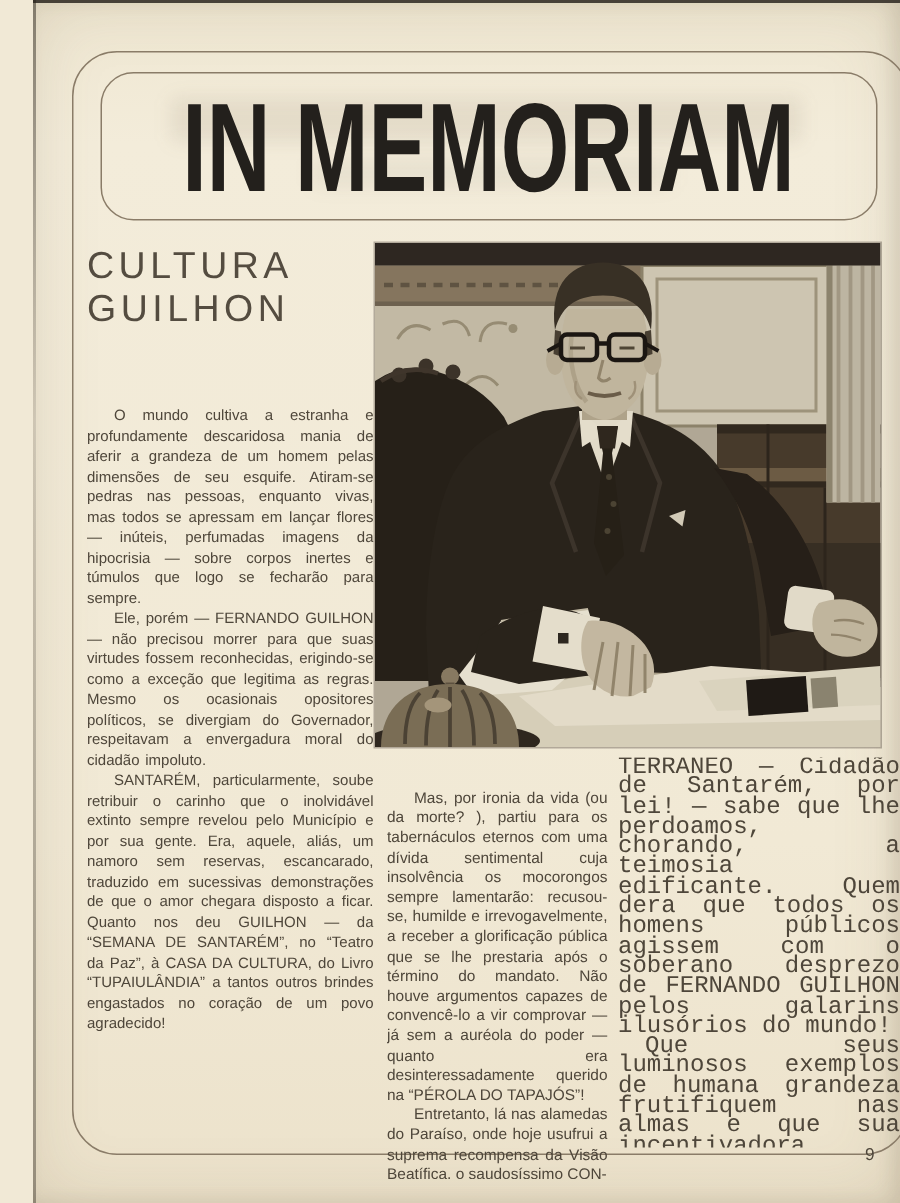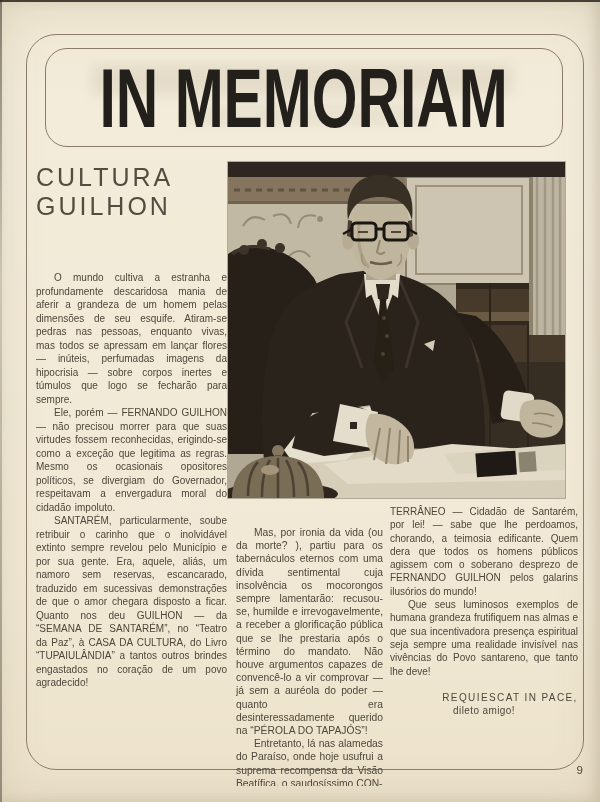--- a/index.html
+++ b/index.html
@@ -4,20 +4,21 @@
 <style>
   html,body{margin:0;padding:0;}
   body{
     width:600px;height:802px;position:relative;overflow:hidden;
     background:var(--c-paper,#f1e9d6);
     font-family:"Liberation Sans",sans-serif;
   }
   .page{position:absolute;inset:0;
     background:linear-gradient(180deg,#efe7d2 0%,#f3ecda 12%,#f1e9d5 70%,#ece2cb 100%);
     box-shadow:inset 0 0 46px rgba(120,100,70,.16), inset -5px 0 12px rgba(90,75,55,.14);
+    margin-left:22px;
   }
   .edge-top{position:absolute;top:0;left:0;right:0;height:2px;background:#211c16;opacity:.8;}
   .edge-left{position:absolute;left:0;top:0;bottom:0;width:2px;
     background:linear-gradient(180deg,rgba(40,34,26,.5),rgba(40,34,26,.12) 35%,rgba(40,34,26,.4));}
   .frame{position:absolute;left:26px;top:34px;width:556px;height:734px;
     border:1.5px solid var(--c-frame_line,#8a7c68);border-radius:30px;}
   .title-box{position:absolute;left:45px;top:48px;width:516px;height:97px;
     border:1.5px solid var(--c-frame_line,#8a7c68);border-radius:22px;
     display:flex;align-items:center;justify-content:center;overflow:hidden;}
   .ghost{position:absolute;background:rgba(105,92,70,.10);filter:blur(6px);border-radius:4px;}
@@ -28,21 +29,21 @@
     letter-spacing:0;}
   .article-title{position:absolute;left:36px;top:163px;margin:0;font-weight:400;
     font-size:25px;line-height:29px;letter-spacing:3px;color:#544c40;}
   .article-title span{display:block;}
   .photo{position:absolute;left:228px;top:162px;width:337px;height:336px;margin:0;
     outline:1px solid rgba(60,50,40,.35);}
   .photo svg{display:block;width:100%;height:100%;}
   .col{position:absolute;text-align:justify;color:var(--c-ink,#4e463a);overflow:hidden;}
   .col1{left:36px;top:271px;width:191px;height:492px;font-size:10px;line-height:13.5px;word-spacing:1px;}
   .col2{left:236px;top:526px;width:147px;height:260px;font-size:10.3px;line-height:13.2px;}
-  .col3{left:390px;top:505px;width:188px;height:260px;font-size:10px;line-height:13.3px;}
+  .col3{left:390px;top:505px;width:188px;height:260px;font-size:16px;line-height:13.3px;font-family:Liberation Mono, monospace;}
   .para{margin:0;text-indent:18px;}
   .para.noindent{text-indent:0;}
   .para.sig{text-indent:52px;margin-top:13px;letter-spacing:1.4px;text-align:center;}
   .para.sig2{text-indent:0;letter-spacing:.4px;text-align:center;}
   .pagenum{position:absolute;right:17px;top:764px;font-size:11.5px;color:#4e463a;}
 </style>
 </head>
 <body>
 
 <div class="page">

